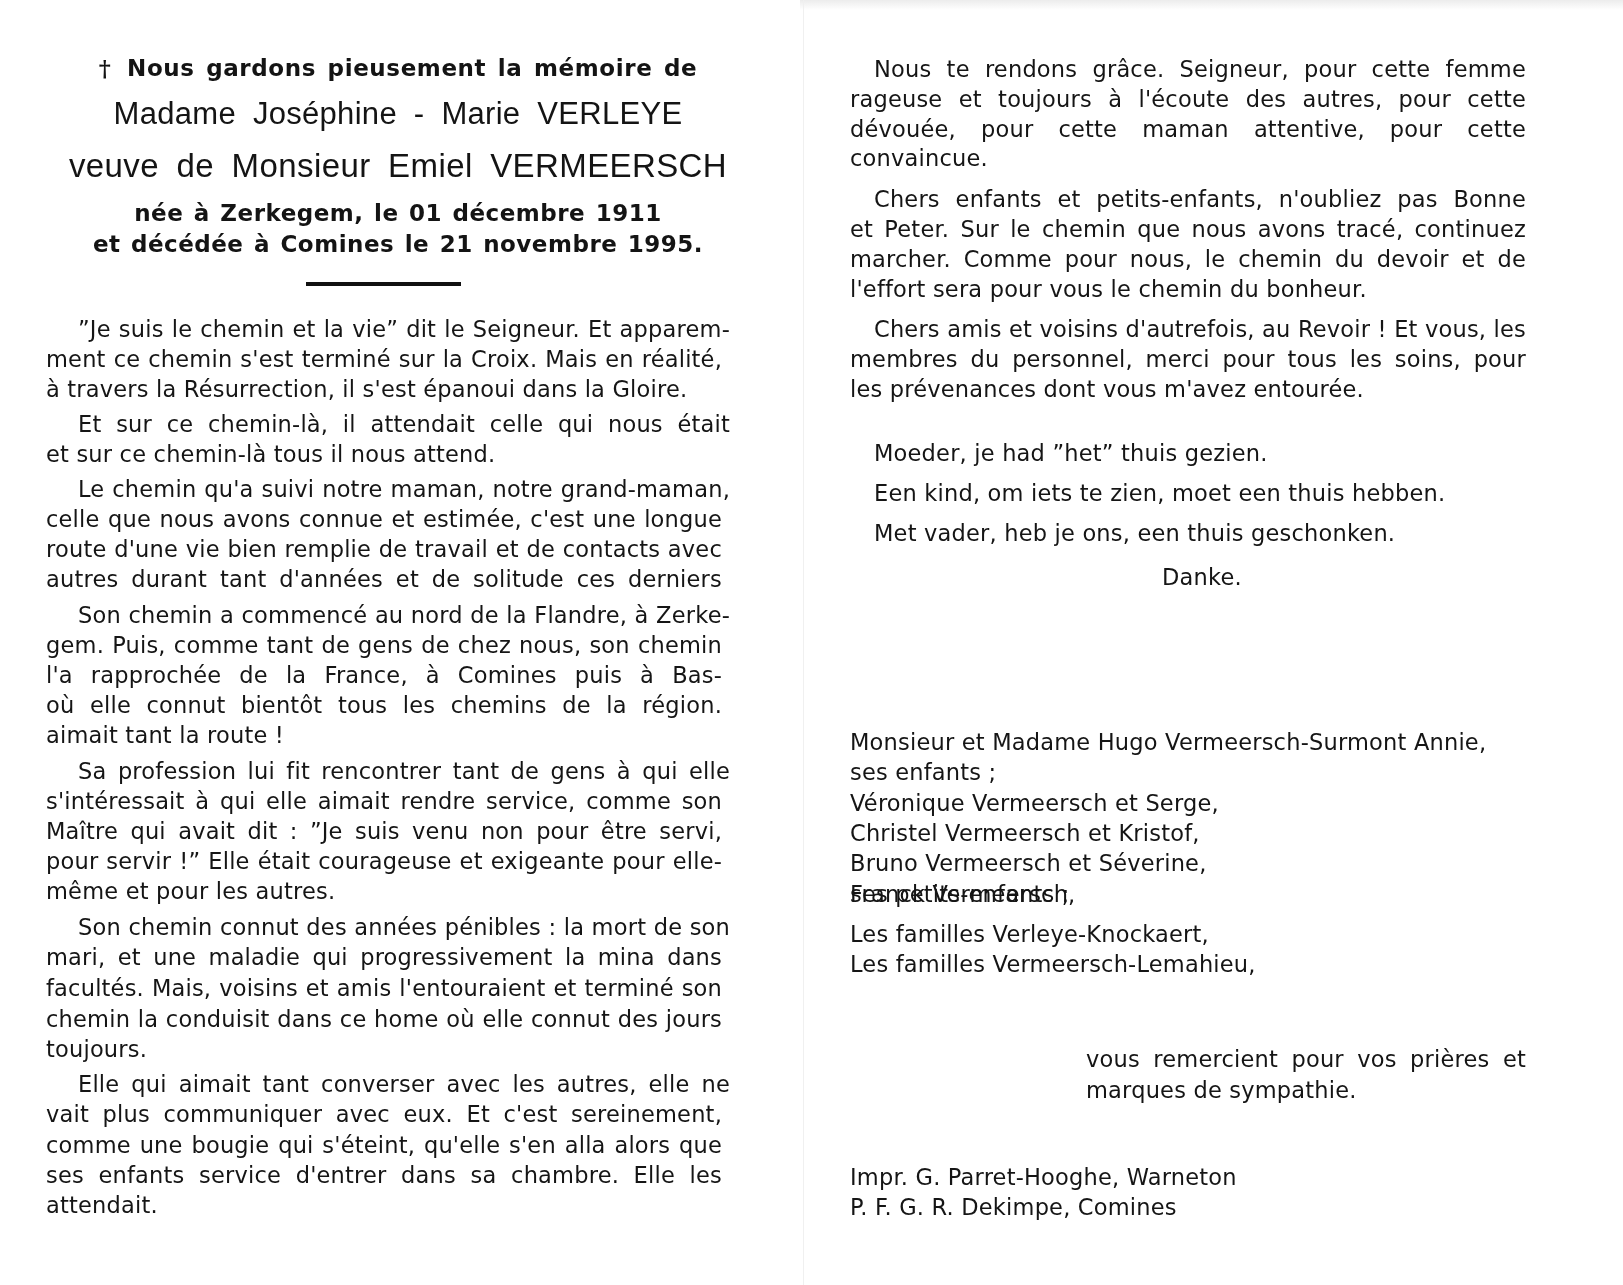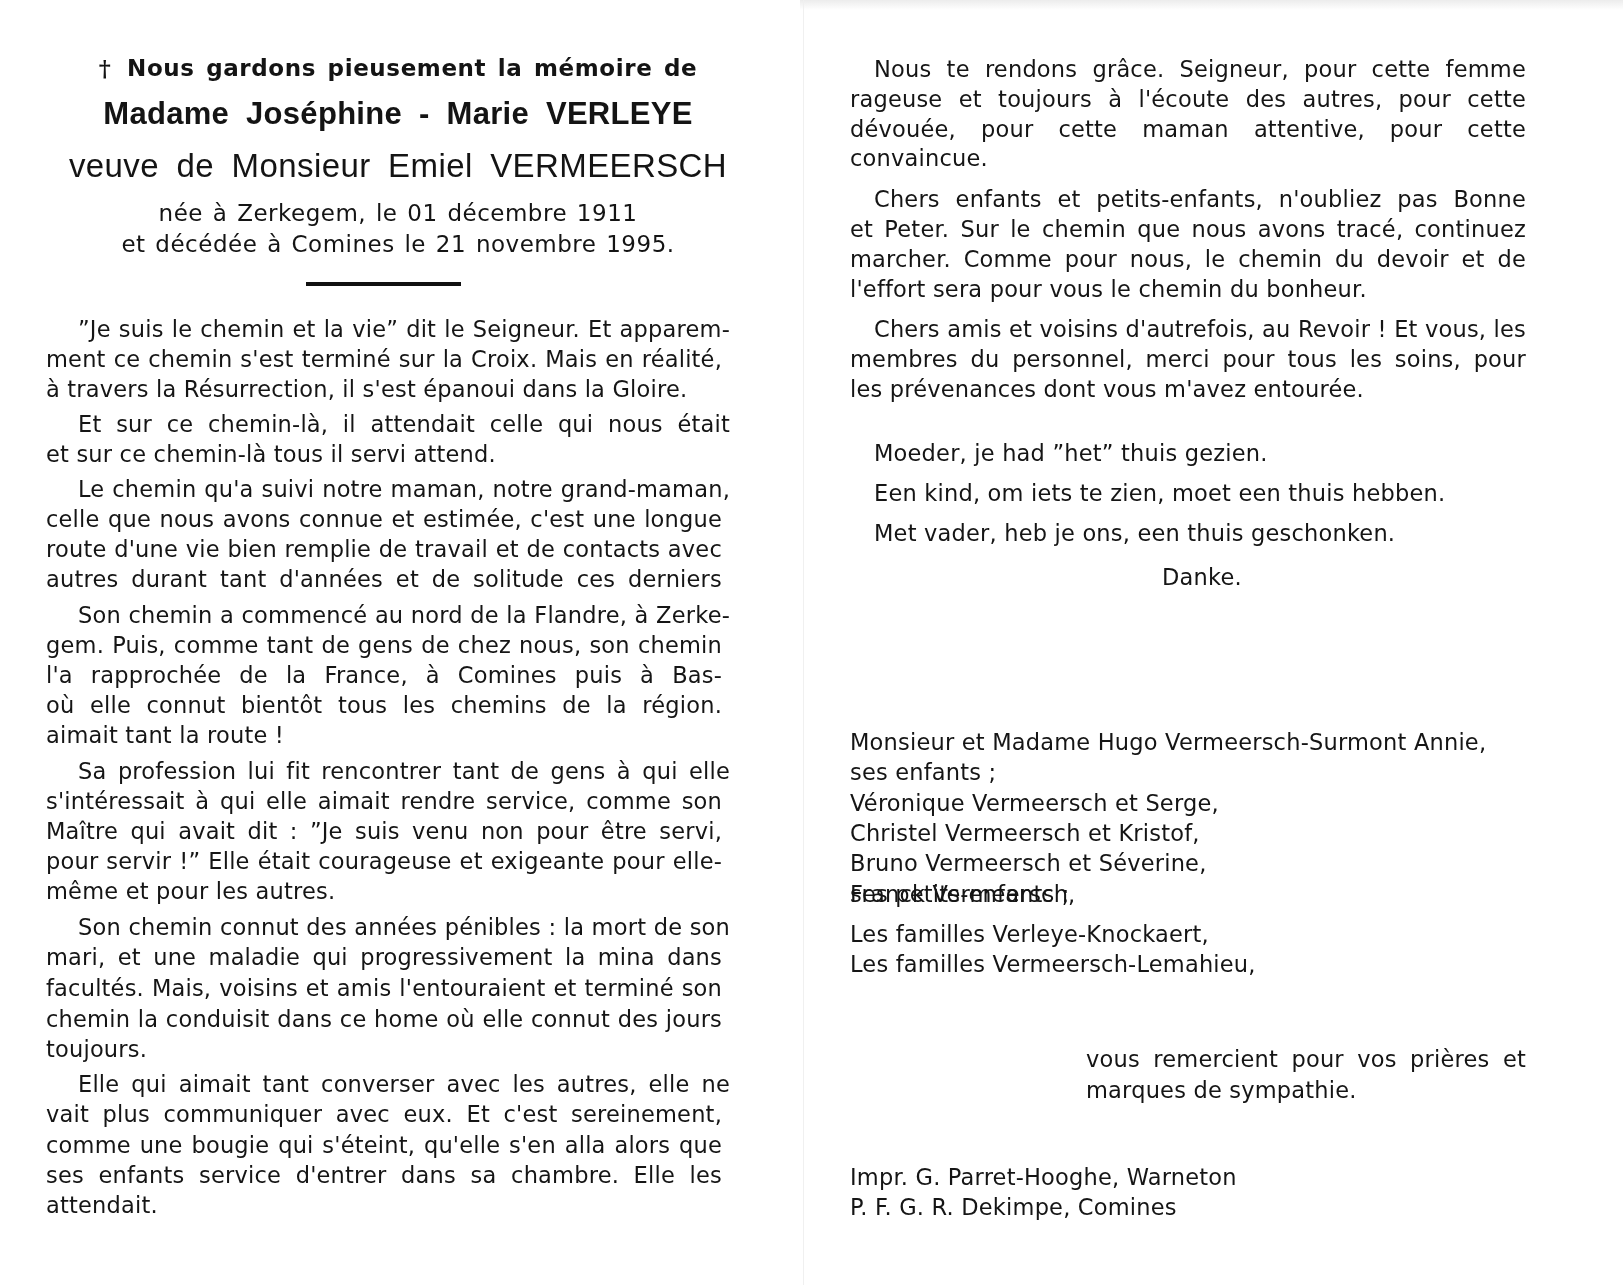--- a/index.html
+++ b/index.html
@@ -21,28 +21,28 @@
     }
     .fold-line {
       position: absolute; left: 803px; top: 0; width: 1px; height: 1285px;
       background: #f0f0f0;
     }
     .page { position: absolute; top: 0; }
     .page-left { left: 46px; width: 704px; }
     .page-right { left: 880px; width: 702px; }
 
     
-    .header { position: absolute; left: 0; width: 704px; text-align: center; }
+    .header { position: absolute; left: 0; width: 704px; text-align: center; font-weight: bold; }
     .intro-line {
       top: 54px; font-size: 23px; letter-spacing: 0.6px; word-spacing: 3px;
       font-family: "DejaVu Sans", sans-serif; font-weight: bold;
     }
     .intro-line .cross { font-family: "DejaVu Serif", serif; margin-right: 4px; }
     .name-line {
-      top: 96px; font-size: 31px; font-weight: bold;
+      top: 96px; font-size: 31px; font-weight: normal;
       font-family: "Liberation Sans", sans-serif; letter-spacing: 0.3px; word-spacing: 8px;
     }
     .widow-line {
       top: 147px; font-size: 33px; font-weight: normal;
       font-family: "Liberation Sans", sans-serif; letter-spacing: 0.4px; word-spacing: 8px;
       left: -4px; width: 712px;
     }
     .dates-line {
       font-size: 23px; letter-spacing: 0.5px; word-spacing: 2px;
     }
@@ -98,21 +98,21 @@
   <div class="header dates-line death-line">et décédée à Comines le 21 novembre 1995.</div>
   <div class="separator-rule"></div>
 
   <div class="left-col">
 
     <div class="text-line indent justified" style="top:314px">”Je suis le chemin et la vie” dit le Seigneur. Et apparem-</div>
     <div class="text-line justified" style="top:344px">ment ce chemin s'est terminé sur la Croix. Mais en réalité,</div>
     <div class="text-line" style="top:374px">à travers la Résurrection, il s'est épanoui dans la Gloire.</div>
 
     <div class="text-line indent justified" style="top:409px">Et sur ce chemin-là, il attendait celle qui nous était chère,</div>
-    <div class="text-line" style="top:439px">et sur ce chemin-là tous il servi attend.</div>
+    <div class="text-line" style="top:439px">et sur ce chemin-là tous il nous attend.</div>
 
     <div class="text-line indent justified" style="top:474px">Le chemin qu'a suivi notre maman, notre grand-maman,</div>
     <div class="text-line justified" style="top:504px">celle que nous avons connue et estimée, c'est une longue</div>
     <div class="text-line justified" style="top:534px">route d'une vie bien remplie de travail et de contacts avec les</div>
     <div class="text-line justified" style="top:564px">autres durant tant d'années et de solitude ces derniers temps.</div>
 
     <div class="text-line indent justified" style="top:600px">Son chemin a commencé au nord de la Flandre, à Zerke-</div>
     <div class="text-line justified" style="top:630px">gem. Puis, comme tant de gens de chez nous, son chemin</div>
     <div class="text-line justified" style="top:660px">l'a rapprochée de la France, à Comines puis à Bas-Warneton</div>
     <div class="text-line justified" style="top:690px">où elle connut bientôt tous les chemins de la région. Maman</div>

